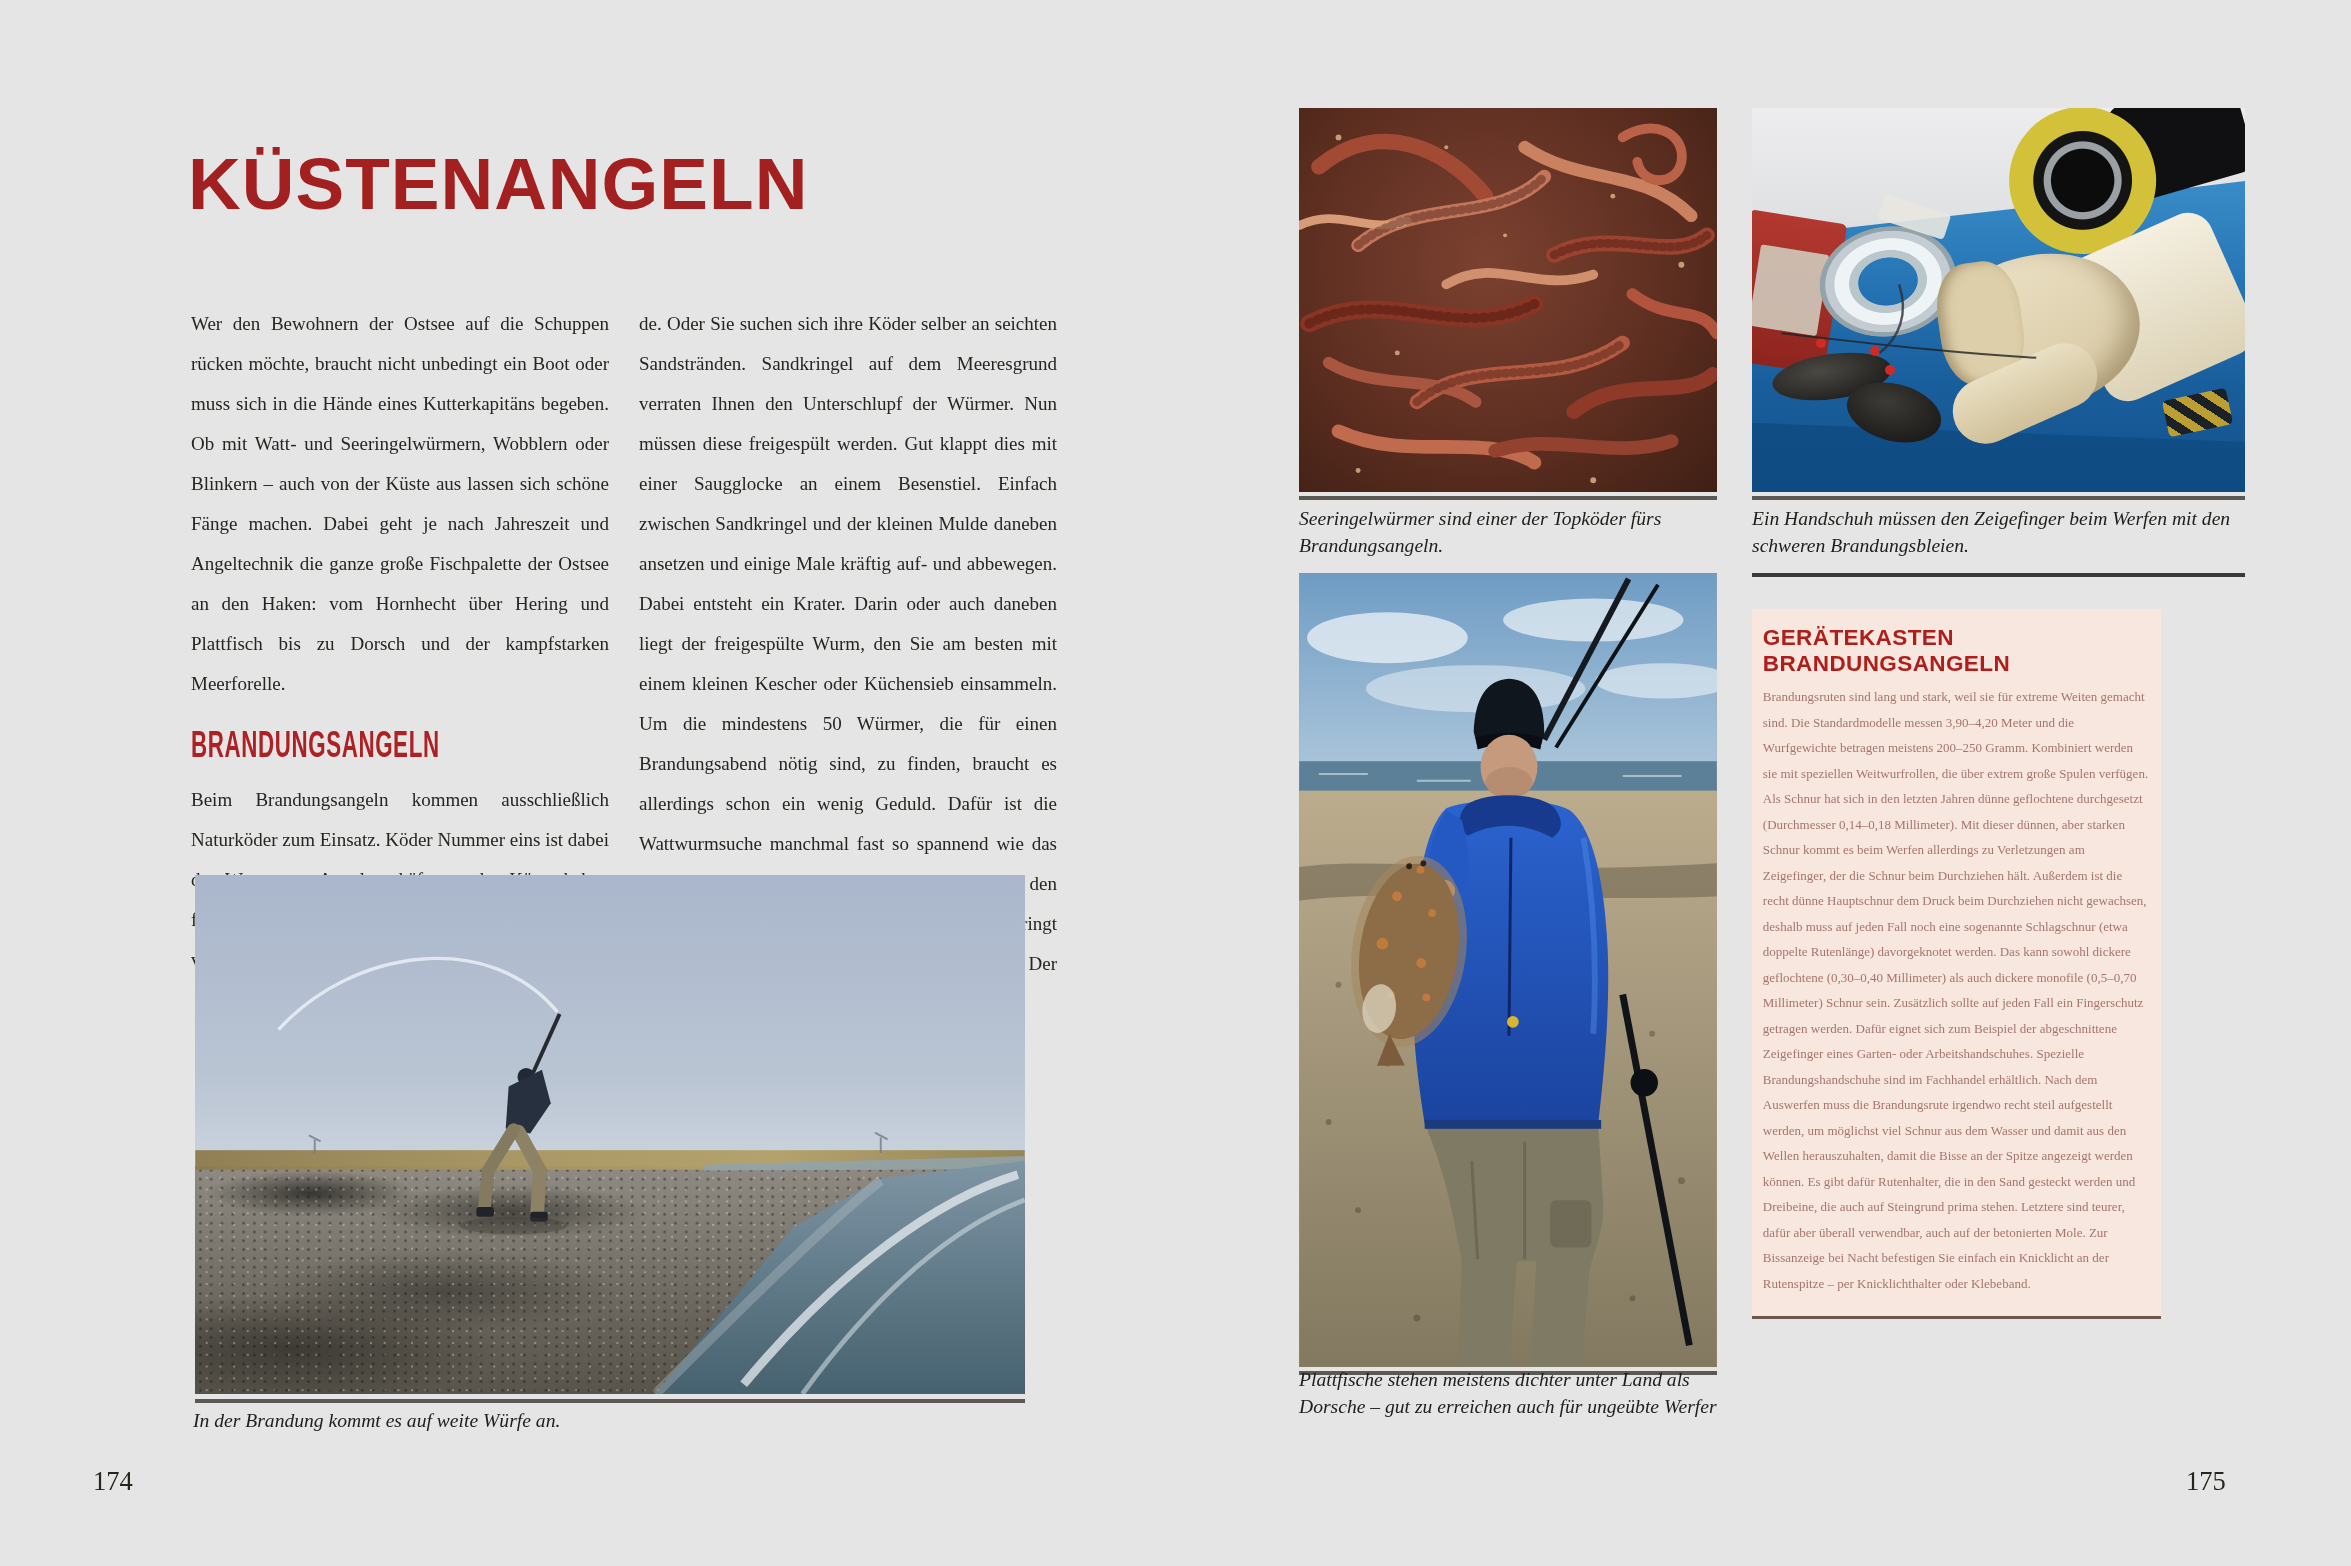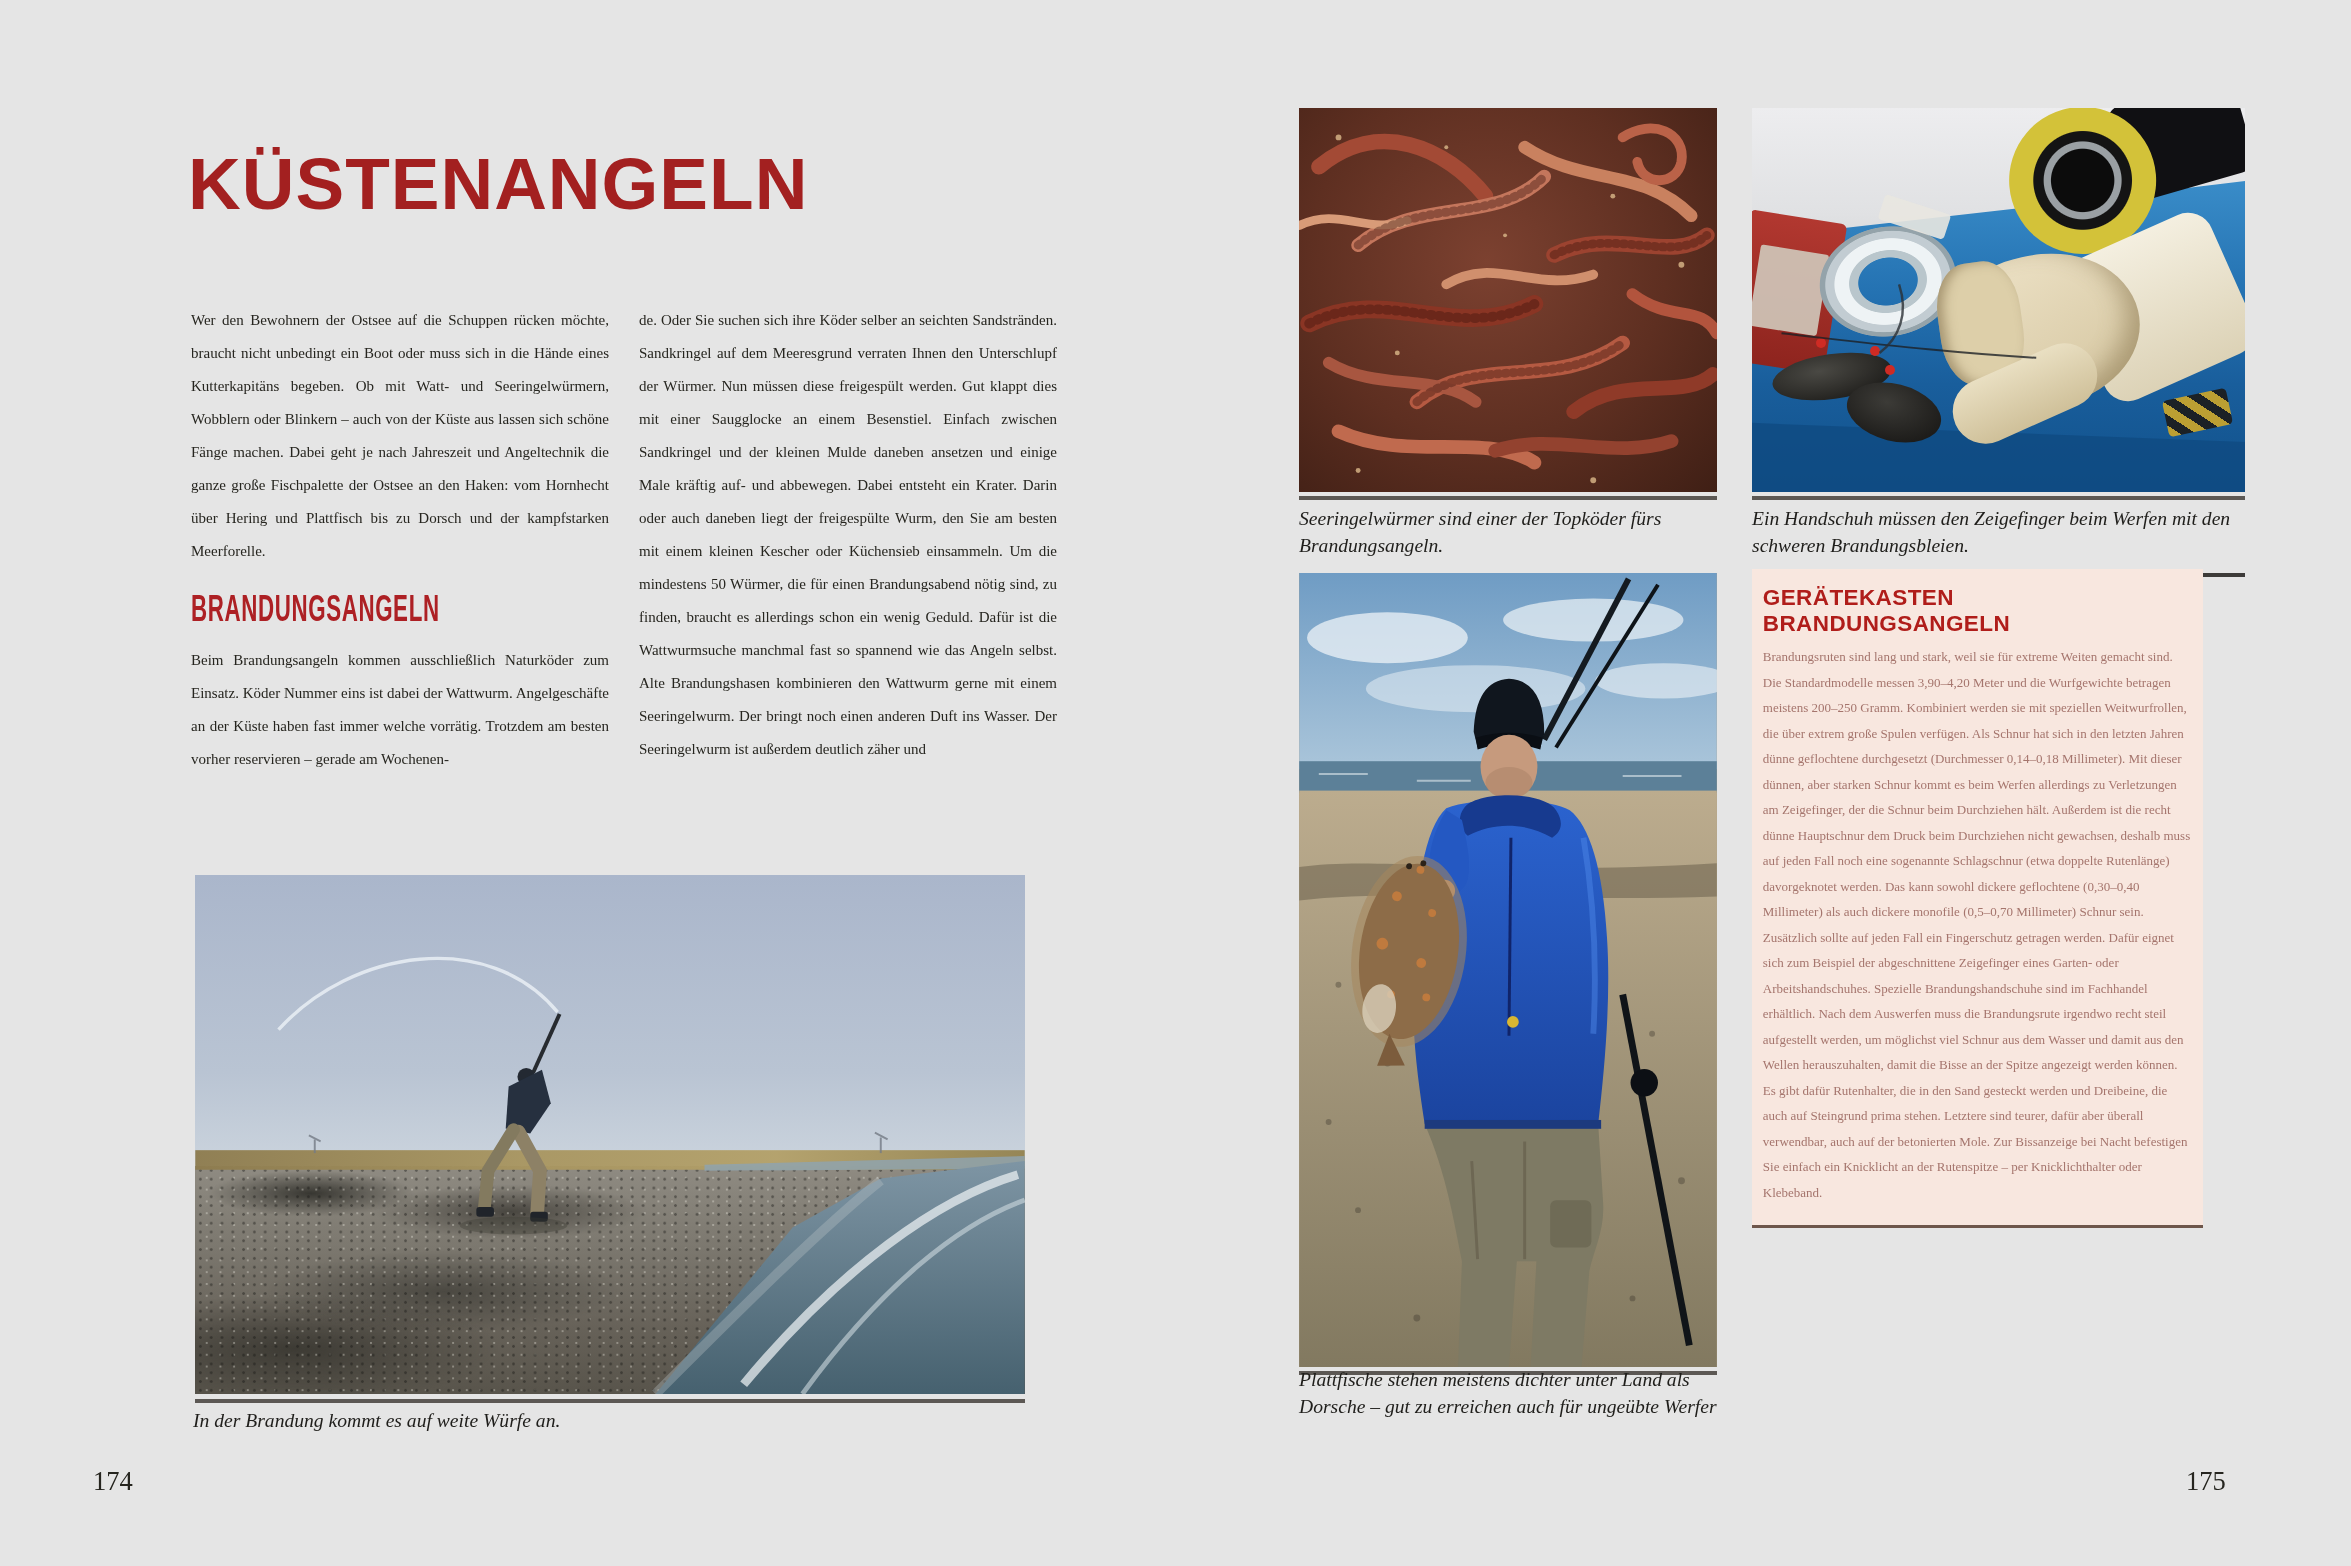--- a/index.html
+++ b/index.html
@@ -6,21 +6,21 @@
   .spread{position:relative;width:2351px;height:1566px;background:#e5e5e5;overflow:hidden;
           font-family:"Liberation Serif",serif;color:#22211f;}
   .abs{position:absolute;}
 
   
   .main-title{font-family:"Liberation Sans",sans-serif;font-weight:bold;font-size:73px;line-height:73px;
               color:#a32020;transform:scaleX(0.62);transform-origin:left top;white-space:nowrap;letter-spacing:1px;}
   .section-heading{font-family:"Liberation Sans",sans-serif;font-weight:bold;font-size:36px;line-height:37px;
               color:#ad2024;transform:scaleX(0.62);transform-origin:left top;white-space:nowrap;letter-spacing:1px;
               display:inline-block;}
-  .body-par{font-size:15px;line-height:33px;text-align:justify;color:#26251f;}
+  .body-par{font-size:19px;line-height:40px;text-align:justify;color:#26251f;}
   .caption{font-style:italic;font-size:19.6px;line-height:27.4px;color:#1f1e1b;}
   .pagenum{font-size:26.5px;color:#26251f;}
   .rule{background:#5c5854;height:3.9px;}
 
   
   .infobox{background:#f8e7df;padding:15.7px 11.8px 19.6px 10.8px;border-bottom:3.9px solid #6e564b;box-sizing:border-box;}
   .infobox h2{margin:0 0 7.8px 0;font-family:"Liberation Sans",sans-serif;font-weight:bold;font-size:22.5px;
               letter-spacing:0.4px;color:#b01d1a;}
   .infobox p{margin:0;font-family:Liberation Serif, serif;font-size:13px;line-height:25.5px;color:#a5756d;}
 
@@ -297,21 +297,21 @@
       <g stroke="#665f4d" stroke-width="3" opacity="0.7">
         <line x1="230" y1="580" x2="230" y2="700"></line>
           <line x1="176" y1="600" x2="182" y2="700"></line>
         </g>
     </svg>
   </div>
   <div class="abs rule" style="left:1299px;top:1371px;width:418px;"></div>
   <div class="abs caption" style="left:1299px;top:1366px;width:418px;">Plattfische stehen meistens dichter unter Land als Dorsche – gut zu erreichen auch für ungeübte Werfer</div>
 
   <div class="abs rule" style="left:1752px;top:573px;width:493px;background:#3d3b39;"></div>
-  <div class="abs infobox" style="left:1752px;top:569px;width:451px;">
+  <div class="abs infobox" style="left:1752px;top:609px;width:409px;">
     <h2>GERÄTEKASTEN BRANDUNGSANGELN</h2>
     <p>Brandungsruten sind lang und stark, weil sie für extreme Weiten gemacht sind. Die Standardmodelle messen 3,90–4,20 Meter und die Wurfgewichte betragen meistens 200–250 Gramm. Kombiniert werden sie mit speziellen Weitwurfrollen, die über extrem große Spulen verfügen. Als Schnur hat sich in den letzten Jahren dünne geflochtene durchgesetzt (Durchmesser 0,14–0,18 Millimeter). Mit dieser dünnen, aber starken Schnur kommt es beim Werfen allerdings zu Verletzungen am Zeigefinger, der die Schnur beim Durchziehen hält. Außerdem ist die recht dünne Hauptschnur dem Druck beim Durchziehen nicht gewachsen, deshalb muss auf jeden Fall noch eine sogenannte Schlagschnur (etwa doppelte Rutenlänge) davorgeknotet werden. Das kann sowohl dickere geflochtene (0,30–0,40 Millimeter) als auch dickere monofile (0,5–0,70 Millimeter) Schnur sein. Zusätzlich sollte auf jeden Fall ein Fingerschutz getragen werden. Dafür eignet sich zum Beispiel der abgeschnittene Zeigefinger eines Garten- oder Arbeitshandschuhes. Spezielle Brandungshandschuhe sind im Fachhandel erhältlich. Nach dem Auswerfen muss die Brandungsrute irgendwo recht steil aufgestellt werden, um möglichst viel Schnur aus dem Wasser und damit aus den Wellen herauszuhalten, damit die Bisse an der Spitze angezeigt werden können. Es gibt dafür Rutenhalter, die in den Sand gesteckt werden und Dreibeine, die auch auf Steingrund prima stehen. Letztere sind teurer, dafür aber überall verwendbar, auch auf der betonierten Mole. Zur Bissanzeige bei Nacht befestigen Sie einfach ein Knicklicht an der Rutenspitze – per Knicklichthalter oder Klebeband.</p>
   </div>
 
   <div class="abs pagenum" style="left:2186px;top:1466px;width:78px;">175</div>
 
 </div>
 
 
 </body></html>

